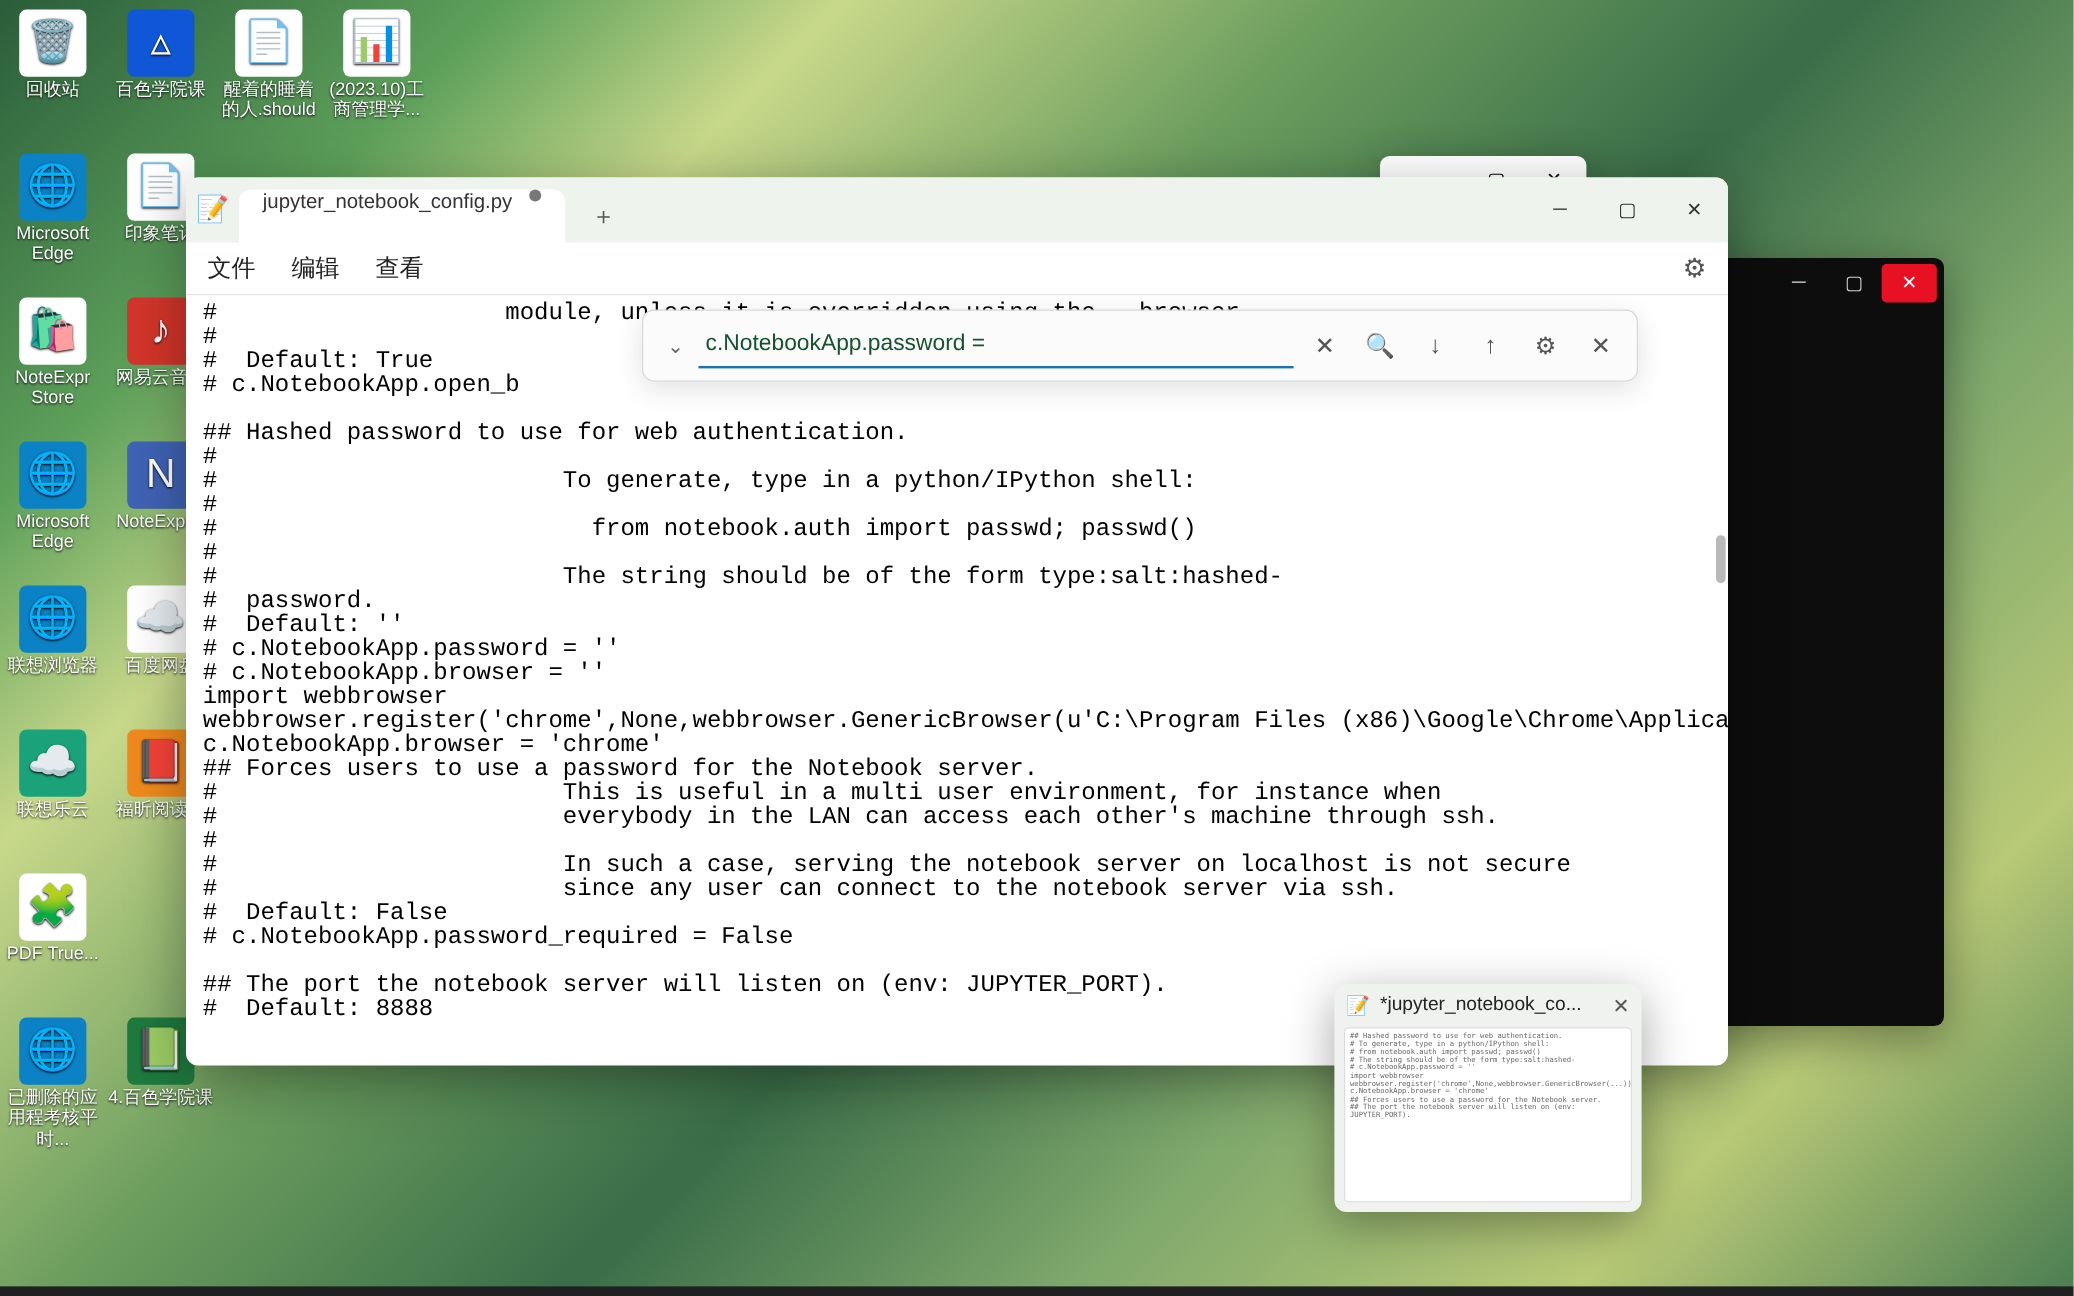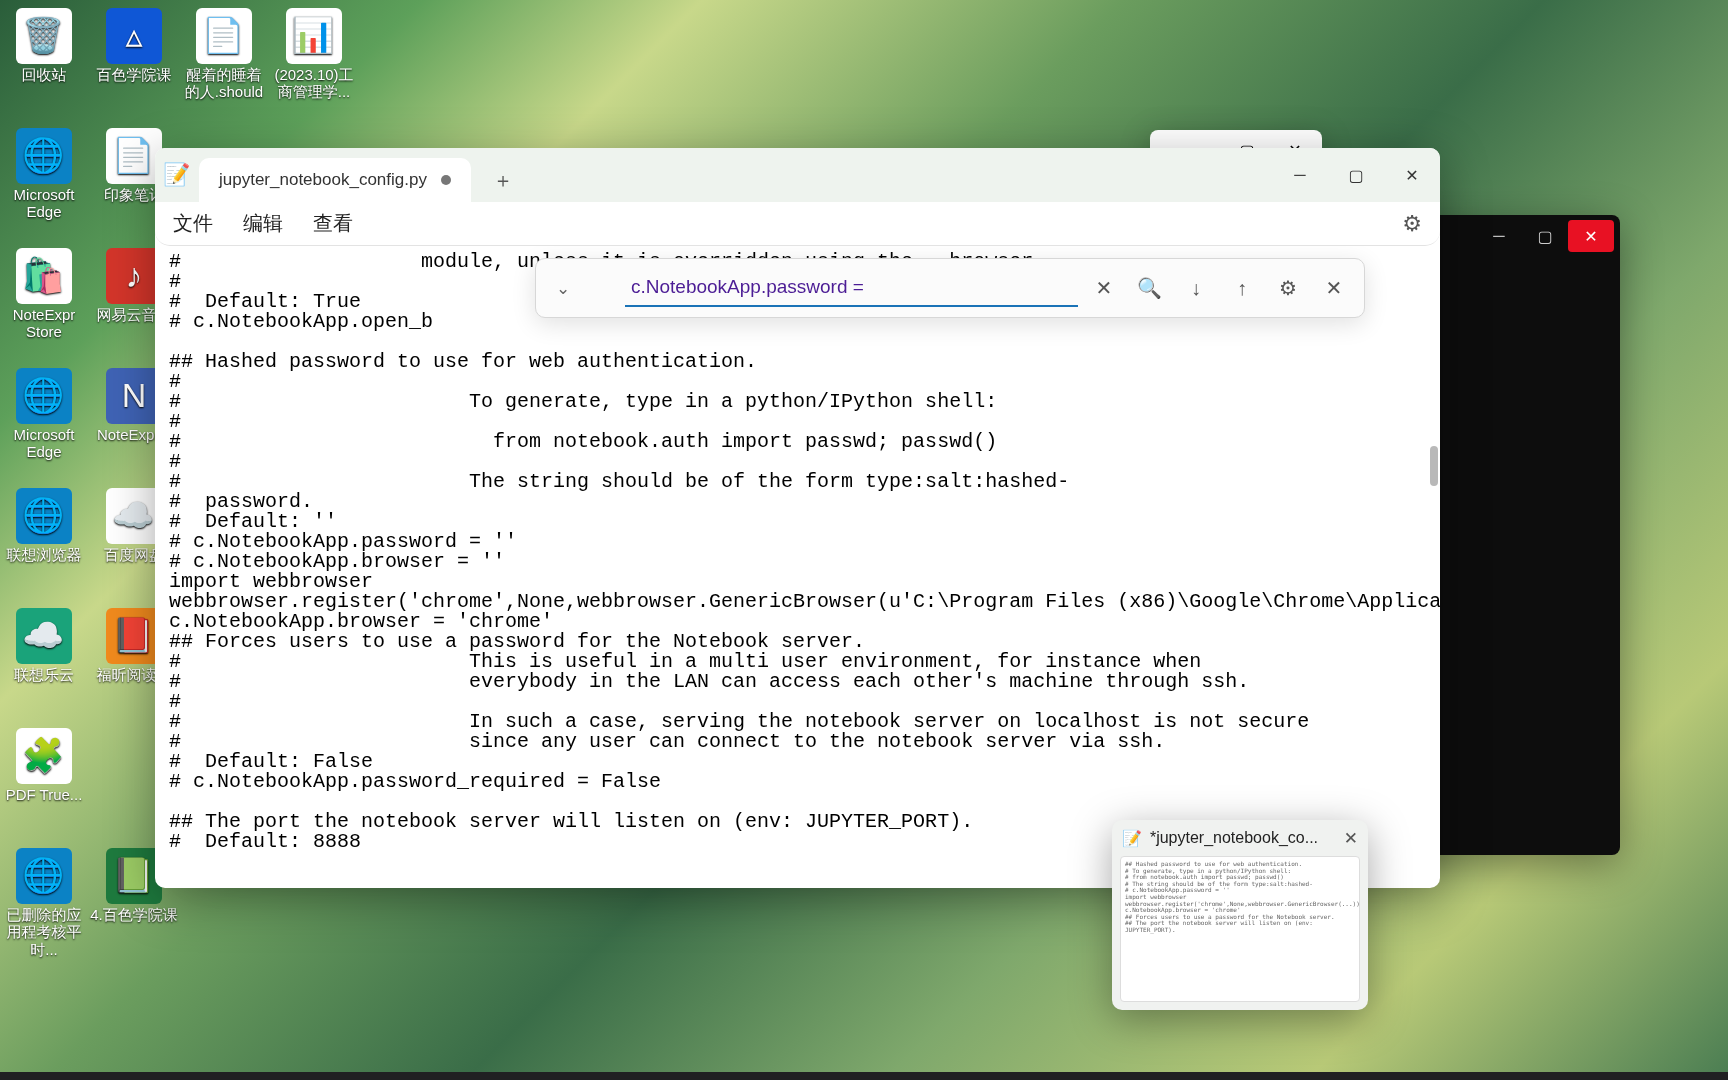--- a/index.html
+++ b/index.html
@@ -25,37 +25,37 @@
   
   .term { position:absolute; left:200px; top:215px; width:1420px; height:640px; background:#0d0d0d; border-radius:8px; box-shadow:0 10px 40px rgba(0,0,0,.4);}
   .term .top { height:42px; display:flex; align-items:center; justify-content:flex-end; padding:0 6px;}
   .term .winctl { color:#ccc;}
   .term .winctl.close { background:#e81123; color:#fff;}
 
   
   .npad { position:absolute; left:155px; top:148px; width:1285px; height:740px; background:#fff; border-radius:10px; box-shadow:0 12px 48px rgba(0,0,0,.35); display:flex; flex-direction:column;}
   .np-title { height:54px; display:flex; align-items:center; background:#eef3ee; border-radius:10px 10px 0 0;}
   .np-icon { width:44px; height:54px; display:flex; align-items:center; justify-content:center; font-size:22px; color:#3b6fc2;}
-  .tab { height:44px; margin-top:10px; padding:0 20px; display:flex; align-items:center; gap:14px; background:#fff; border-radius:10px 10px 0 0; font-size:17px; color:#333; max-width:300px; }
+  .tab { height:44px; margin-top:10px; padding:0 20px; display:flex; gap:14px; background:#fff; border-radius:10px 10px 0 0; font-size:17px; color:#333; max-width:300px; }
   .tab .dot { width:10px; height:10px; border-radius:50%; background:#777;}
   .newtab { width:44px; height:44px; margin-top:10px; margin-left:10px; display:flex; align-items:center; justify-content:center; font-size:20px; color:#555; border-radius:6px;}
   .np-title .wcs { margin-left:auto; display:flex;}
   .np-title .winctl { width:56px; height:44px; color:#333;}
   .np-title .winctl.close { border-radius:0 10px 0 0;}
-  .np-menu { height:44px; display:flex; align-items:center; gap:30px; padding:0 18px; font-size:20px; color:#222; border-bottom:1px solid #e3e3e3;border-radius:15px;}
+  .np-menu { height:44px; display:flex; align-items:center; gap:30px; padding:0 18px; font-size:20px; color:#222; border-bottom:1px solid #e3e3e3;}
   .np-menu .gear { margin-left:auto; font-size:22px; color:#555;}
 
   .np-body { flex:1; position:relative; overflow:hidden;}
   .editor { position:absolute; inset:0; padding:6px 14px 0 14px; font-family:"Consolas","Courier New",monospace; font-size:20px; line-height:1.0; color:#000; white-space:pre; }
   .editor div { min-height:20px; }
 
   
   .find { position:absolute; top:12px; left:380px; width:830px; height:60px; background:#fbfbfb; border:1px solid #d7d7d7; border-radius:10px; box-shadow:0 6px 24px rgba(0,0,0,.12); display:flex; align-items:center; padding:0 10px 0 14px; gap:6px;}
   .find .chev { width:26px; font-size:17px; color:#666; text-align:center; }
-  .find input { flex:1; height:38px; border:none; border-bottom:2px solid #1a73b7; font-size:19px; background:transparent; outline:none; padding:0 6px; color:#4c1d95;margin-left:43px;}
+  .find input { flex:1; height:38px; border:none; border-bottom:2px solid #1a73b7; font-size:19px; background:transparent; outline:none; padding:0 6px; color:#14532d;}
   .fb { width:40px; height:40px; display:flex; align-items:center; justify-content:center; color:#555; font-size:20px; border-radius:6px;}
 
   .np-status { height:36px; border-top:1px solid #e3e3e3; display:flex; align-items:center; font-size:17px; color:#555; padding:0 20px;}
   .np-status .zoom { margin-left:auto; margin-right:110px;}
 
   .scrollind { position:absolute; right:2px; top:200px; width:8px; height:40px; background:#b9b9b9; border-radius:4px;}
 
   
   .thumb { position:absolute; left:1112px; top:820px; width:256px; height:190px; background:#f0f2f0; border-radius:10px; box-shadow:0 10px 40px rgba(0,0,0,.35); display:flex; flex-direction:column;}
   .thumb .hd { height:36px; display:flex; align-items:center; padding:0 10px; gap:8px; font-size:16px; color:#222;}

